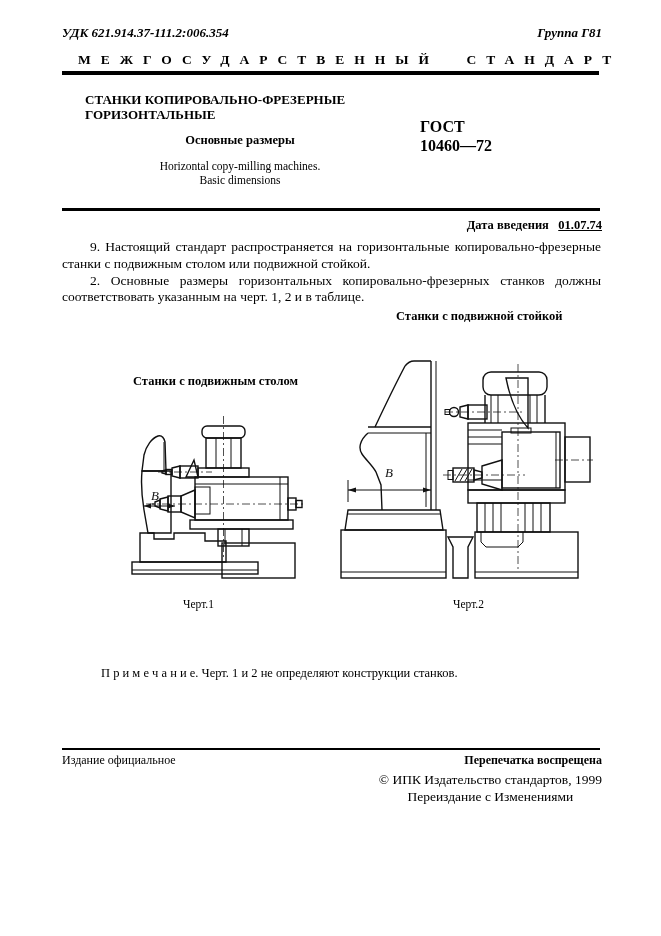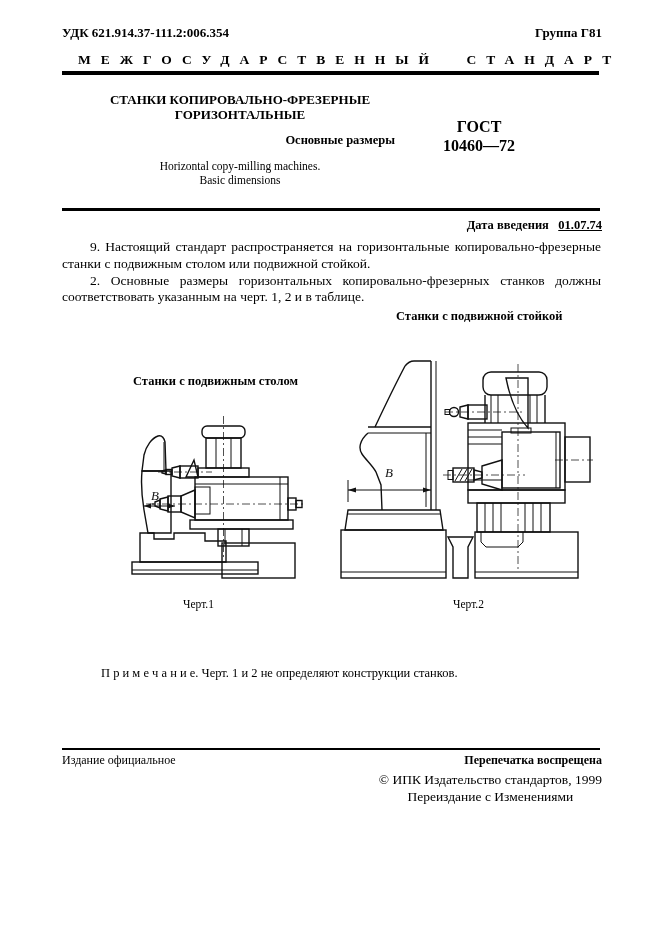--- a/index.html
+++ b/index.html
@@ -6,36 +6,36 @@
   .page{
     position:relative;
     width:661px;height:936px;
     background:#ffffff;
     font-family:"Liberation Serif", serif;
     color:#000;
     margin:0 auto;
     overflow:hidden;
   }
   .abs{position:absolute;}
-  .b{font-weight:bold;}
+  .b{font-weight:bold;font-style:italic;}
   .udk{left:62px;top:25px;font-size:13px;}
   .group{right:59px;top:25px;font-size:13px;}
   .std-type{
     left:60px;top:52px;width:540px;
     font-size:13.5px;font-weight:bold;text-align:center;
     letter-spacing:10px;word-spacing:14px;white-space:nowrap;margin-left:18px;
   }
   .rule{background:#000;}
   .rule-1{left:62px;top:71px;width:537px;height:4px;}
   .rule-2{left:62px;top:208px;width:538px;height:3px;}
   .rule-footer{left:62px;top:748px;width:538px;height:2px;}
-  .title-ru{left:85px;top:92px;width:310px;text-align:center;font-size:13px;line-height:15px;font-weight:bold;}
-  .subtitle{left:85px;top:133px;width:310px;text-align:right;font-size:12.5px;font-weight:bold;}
+  .title-ru{left:85px;top:92px;width:310px;text-align:left;font-size:13px;line-height:15px;font-weight:bold;}
+  .subtitle{left:85px;top:133px;width:310px;text-align:center;font-size:12.5px;font-weight:bold;}
   .title-en{left:85px;top:160px;width:310px;text-align:center;font-size:11.5px;line-height:13.5px;}
-  .gost{left:420px;top:117px;width:118px;text-align:center;font-size:16px;line-height:19px;font-weight:bold;}
+  .gost{left:420px;top:117px;width:118px;text-align:left;font-size:16px;line-height:19px;font-weight:bold;}
   .date-line{right:59px;top:218px;font-size:12.5px;font-weight:bold;}
   .date-line .dt{text-decoration:underline;}
   .body-text{left:62px;top:239px;width:539px;font-size:13.5px;line-height:16.8px;text-align:justify;}
   .body-text p{margin:0;text-indent:28px;}
   .fig-label{font-size:12.5px;font-weight:bold;text-align:right;}
   .lbl-stoika{left:396px;top:309px;}
   .lbl-stol{left:133px;top:374px;}
   .fig-caption{font-size:11.5px;}
   .cap1{left:183px;top:598px;}
   .cap2{left:453px;top:598px;}

